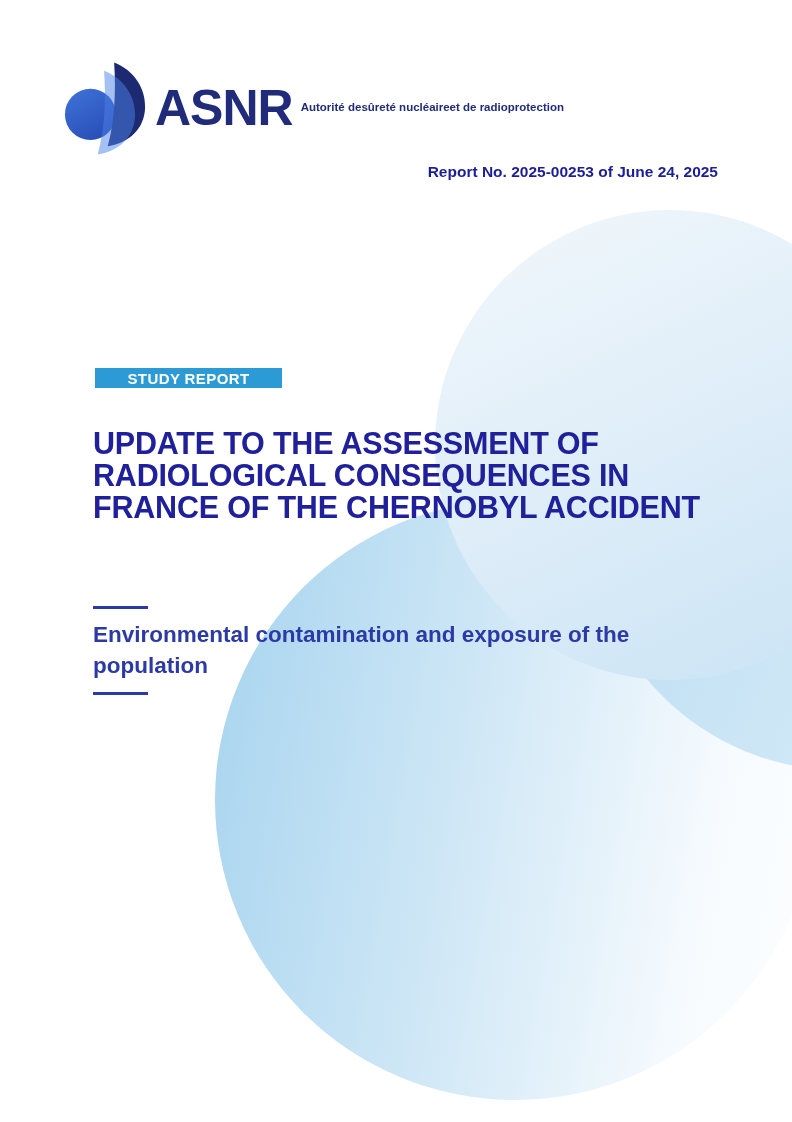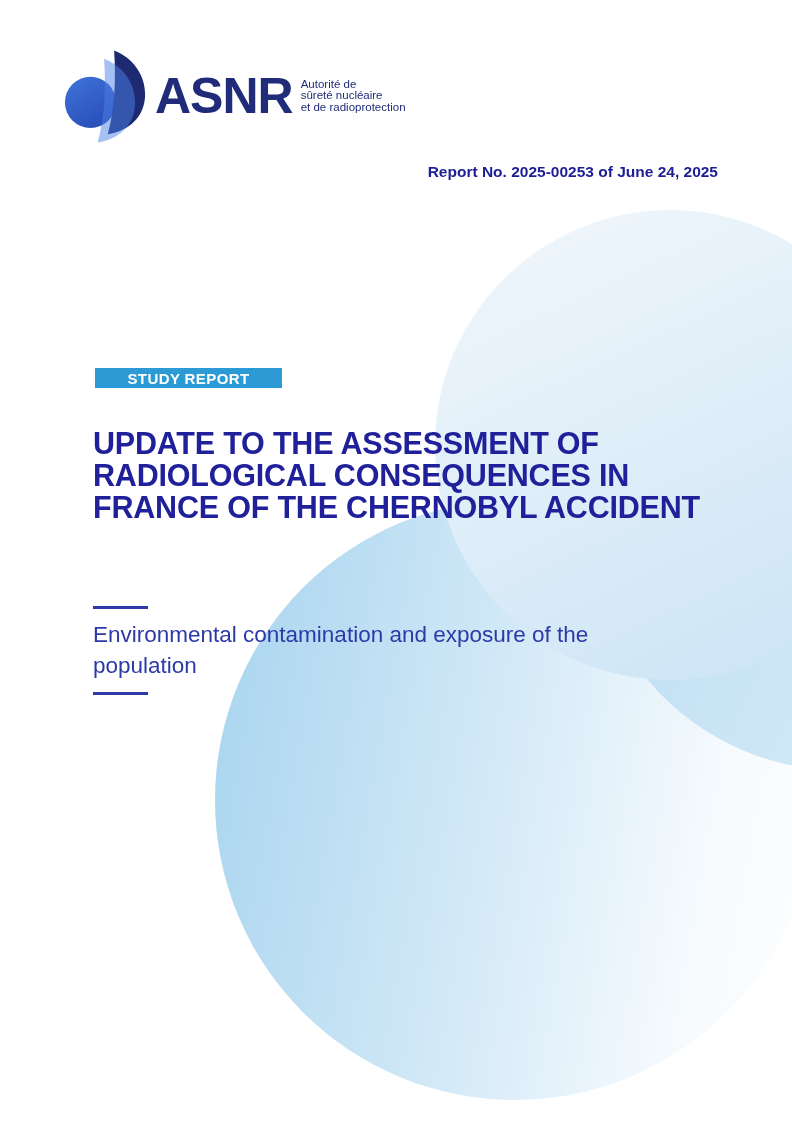--- a/index.html
+++ b/index.html
@@ -18,31 +18,31 @@
     left:590px; top:270px; width:500px; height:500px;
     background:linear-gradient(115deg, #b9dcf2 10%, #d4eaf7 70%, #e6f2fa 100%);
   }
   .circle-a {             
     left:435px; top:210px; width:470px; height:470px;
     background:linear-gradient(155deg, #eff6fb 8%, #dcecf8 55%, #cbe4f5 95%);
   }
 
   
   .logo-row {
-    position:absolute; left:64px; top:48px; z-index:2;
+    position:absolute; left:64px; top:60px; z-index:2;
     display:flex; align-items:center; gap:9px;
   }
   .logo-mark { width:82px; height:96px; flex:0 0 auto; }
   .brand-text {
     font-size:50px; font-weight:bold; letter-spacing:-1px;
     color:#202c7a; line-height:1;
   }
   .tagline {
-    display:flex; flex-direction:column; justify-content:center;
-    font-size:11.5px; line-height:11.5px; font-weight:400; color:#202c7a;
+    display:flex; justify-content:center;
+    font-size:11.5px; line-height:11.5px; font-weight:700; color:#202c7a;
     margin-left:-1px;
   }
 
   
   .report-ref {
     position:absolute; right:74px; top:163px; z-index:2;
     font-size:15.5px; font-weight:bold; color:#1c1e95; white-space:nowrap;
   }
 
   
@@ -60,21 +60,21 @@
     color:#20219a; letter-spacing:-0.2px;
   }
   .rule {
     position:absolute; left:93px; z-index:2;
     width:55px; height:2.5px; background:#2c3aa6;
   }
   .rule-top    { top:606px; }
   .rule-bottom { top:692px; }
   .doc-subtitle {
     position:absolute; left:93px; top:620px; z-index:2; width:575px;
-    font-size:22.5px; line-height:30.5px; font-weight:normal; color:#2c3aa6;
+    font-size:22.5px; line-height:30.5px; font-weight:bold; color:#2c3aa6;
   }
 </style>
 </head>
 <body>
 
 <div class="page">
 
   <div class="circle circle-b"></div>
   <div class="circle circle-c"></div>
   <div class="circle circle-a"></div>

